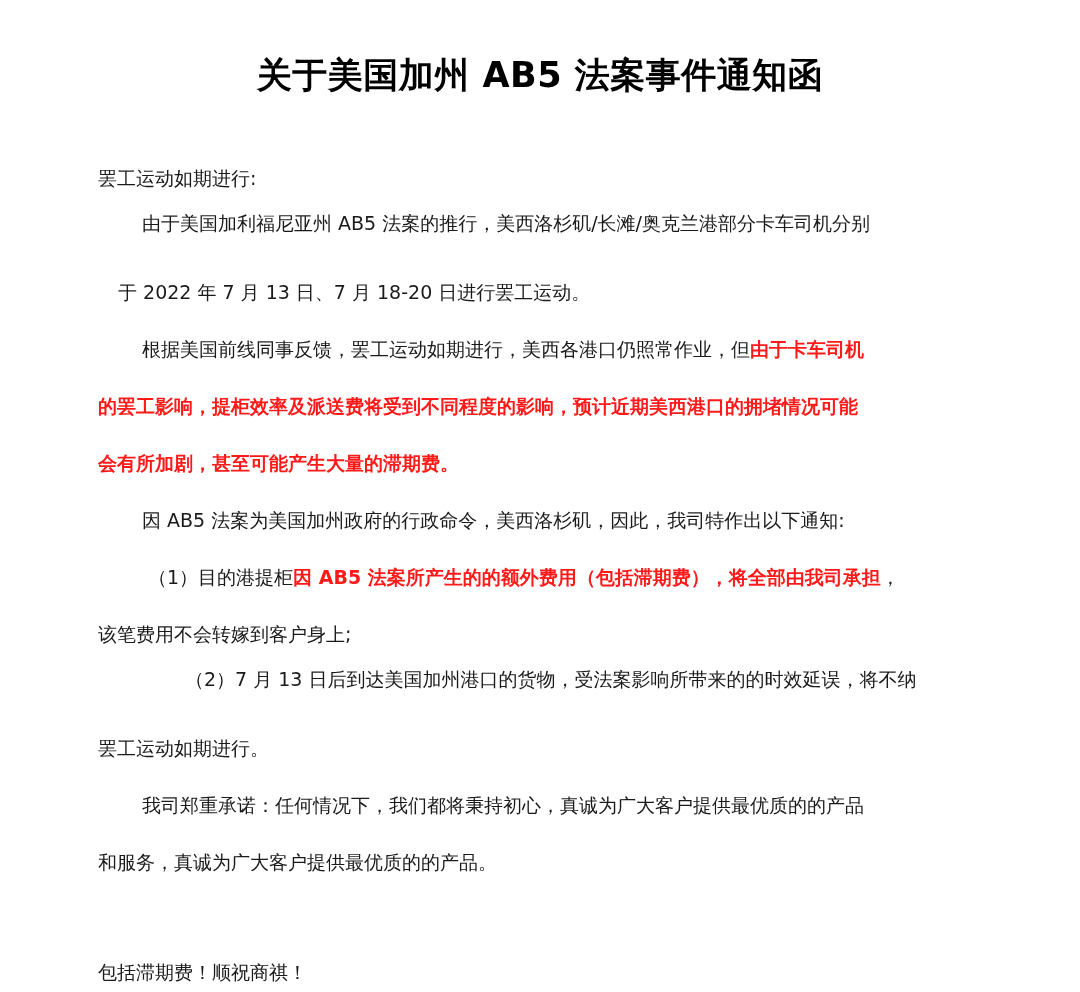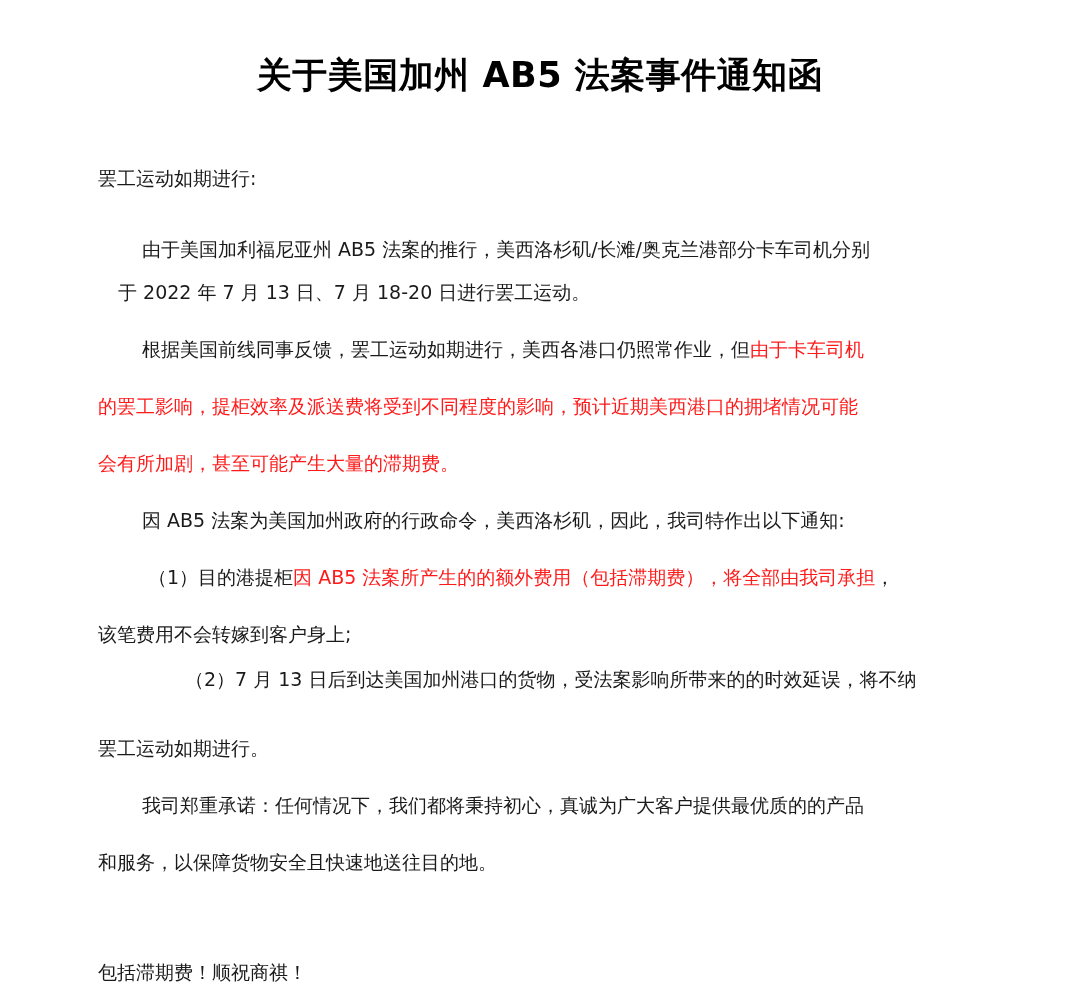--- a/index.html
+++ b/index.html
@@ -31,49 +31,49 @@
       left: 98px;
       font-size: 19px;
       line-height: 26px;
       white-space: nowrap;
       color: #1a1a1a;
     }
     .indent { left: 142px; }
     .indent2 { left: 148px; }
     .red {
       color: #ff1a1a;
-      font-weight: normal;
+      font-weight: bold;
     }
   </style>
 </head>
 <body>
 
 <div>
 
   <div class="title">关于美国加州 AB5 法案事件通知函</div>
 
   <div class="line" style="top:165px;">罢工运动如期进行:</div>
 
-  <div class="line indent" style="top:236px;">由于美国加利福尼亚州 AB5 法案的推行，美西洛杉矶/长滩/奥克兰港部分卡车司机分别</div>
+  <div class="line indent" style="top:210px;">由于美国加利福尼亚州 AB5 法案的推行，美西洛杉矶/长滩/奥克兰港部分卡车司机分别</div>
   <div class="line" style="top:279px;margin-left:20px;">于 2022 年 7 月 13 日、7 月 18-20 日进行罢工运动。</div>
 
   <div class="line indent" style="top:336px;">
     <span>根据美国前线同事反馈，罢工运动如期进行，美西各港口仍照常作业，但</span><span class="red">由于卡车司机</span>
   </div>
   <div class="line red" style="top:393px;">的罢工影响，提柜效率及派送费将受到不同程度的影响，预计近期美西港口的拥堵情况可能</div>
   <div class="line red" style="top:450px;">会有所加剧，甚至可能产生大量的滞期费。</div>
 
   <div class="line indent" style="top:507px;">因 AB5 法案为美国加州政府的行政命令，美西洛杉矶，因此，我司特作出以下通知:</div>
 
   <div class="line indent2" style="top:564px;">
     <span>（1）目的港提柜</span><span class="red">因 AB5 法案所产生的的额外费用（包括滞期费），将全部由我司承担</span><span>，</span>
   </div>
   <div class="line" style="top:621px;">该笔费用不会转嫁到客户身上;</div>
 
   <div class="line indent2" style="top:666px;margin-left:37px;">（2）7 月 13 日后到达美国加州港口的货物，受法案影响所带来的的时效延误，将不纳</div>
   <div class="line" style="top:735px;">罢工运动如期进行。</div>
 
   <div class="line indent" style="top:792px;">我司郑重承诺：任何情况下，我们都将秉持初心，真诚为广大客户提供最优质的的产品</div>
-  <div class="line" style="top:849px;">和服务，以保障货物安全且快速地送往目的地。</div>
+  <div class="line" style="top:849px;">和服务，真诚为广大客户提供最优质的的产品。</div>
 
   <div class="line" style="top:959px;">包括滞期费！顺祝商祺！</div>
 
 </div>
 
 </body></html>

